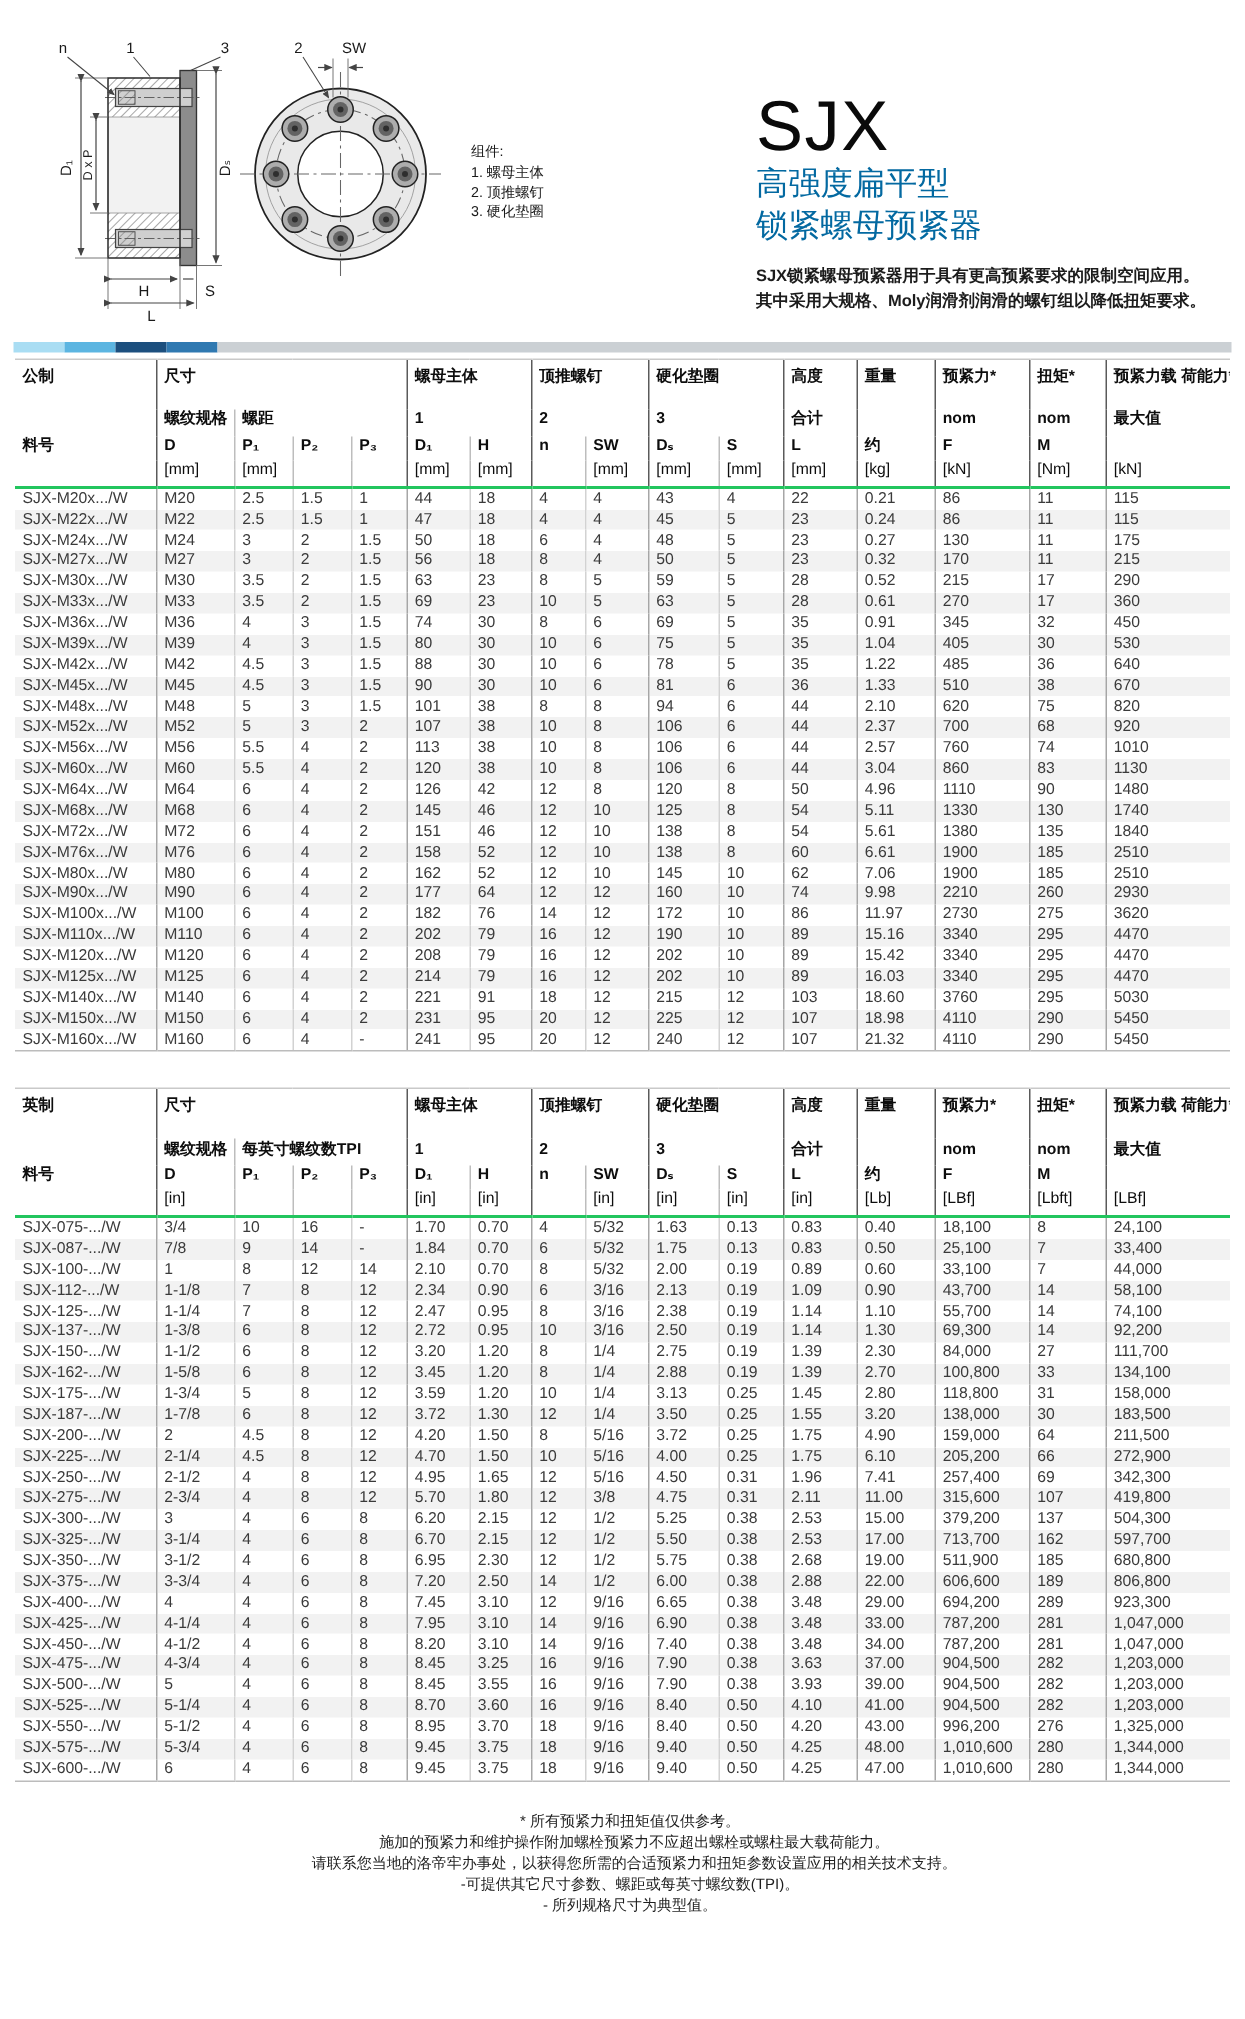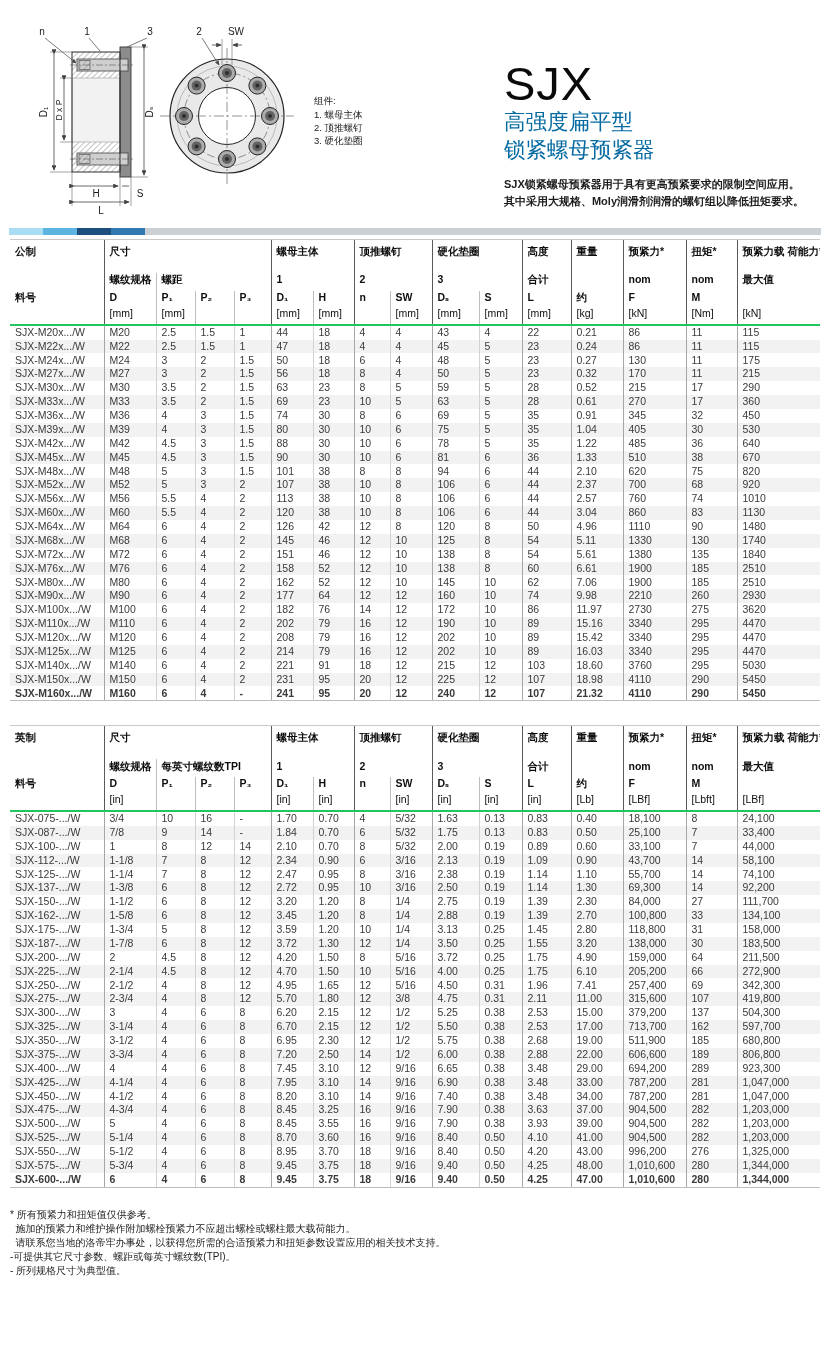--- a/index.html
+++ b/index.html
@@ -28,23 +28,23 @@
   th.u{font-weight:normal;color:#2a2a2a;}
   th.gb{border-left:1px solid #5a5a5a;}
   th.lb{border-left:1px solid #bdbdbd;}
   td.gb{border-left:1px solid #a6a6a6;}
   td.lb{border-left:1px solid #d2d2d2;}
   th.ctr{text-align:center;}
   th.cap{white-space:pre-line;line-height:12px;}
   td.part{color:#3a3a3a;}
   table.spec-table tbody td{color:#3a3a3a;}
   table.spec-table tbody tr:nth-child(even){background:#f2f2f2;}
-  table.spec-table tbody tr:last-child td{border-bottom:1px solid #bcbcbc;font-weight:bold;}
+  table.spec-table tbody tr:last-child td{border-bottom:1px solid #bcbcbc;}
   .footnotes{margin:20px 0 0 10px;font-size:10px;line-height:1.42;color:#1e1e1e;}
-  .footnotes div{white-space:pre-wrap;}
+  .footnotes div{white-space:pre-wrap;text-align:center;}
   svg text{font-family:"Liberation Sans","DejaVu Sans",sans-serif;fill:#1a1a1a;}
 </style>
 </head>
 <body>
 
 <div class="top-section">
   <div class="drawing-wrap">
     <svg width="420" height="212" viewBox="0 0 420 212">
       <defs>
         <pattern id="hatch" width="4" height="4" patternUnits="userSpaceOnUse" patternTransform="rotate(45)">

